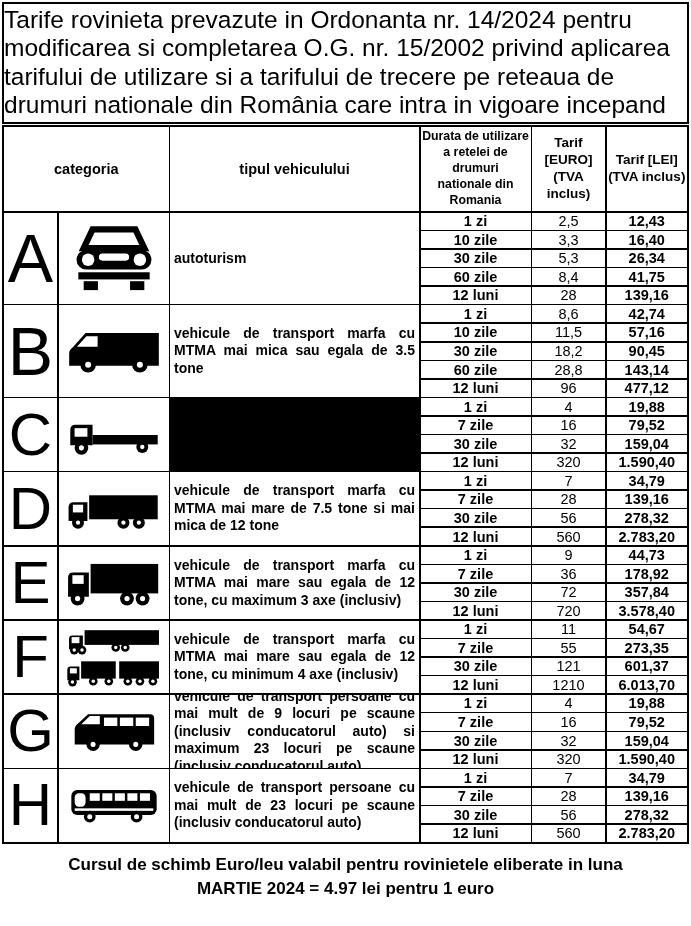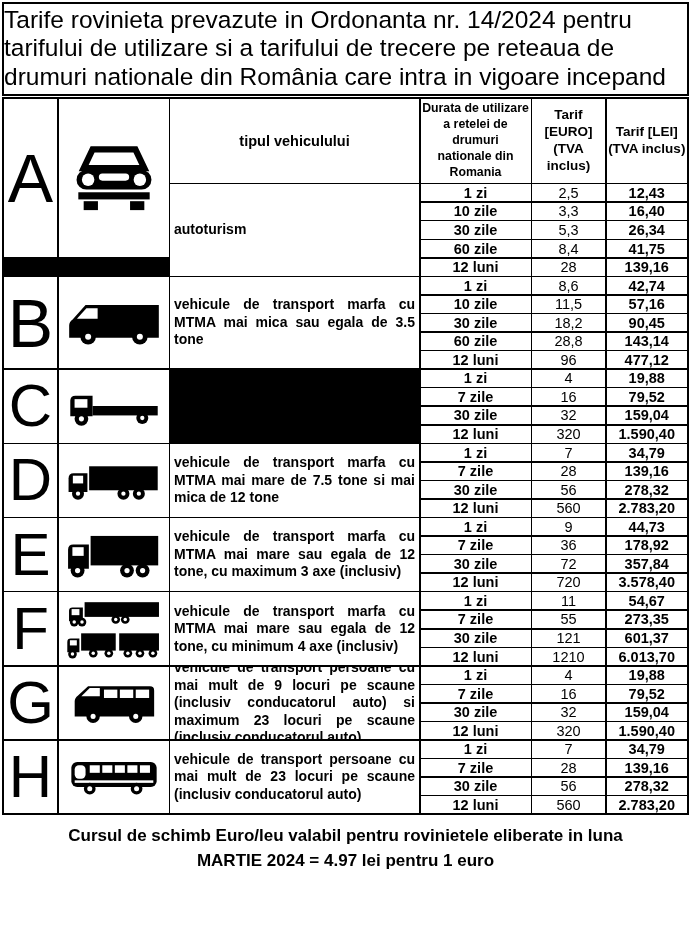--- a/index.html
+++ b/index.html
@@ -46,26 +46,28 @@
   .footer{margin-top:9px;text-align:center;font-weight:bold;font-size:17px;line-height:1.45}
   svg{display:block}
 </style>
 </head>
 <body>
 
 <div>
 
   <div class="title-box">
     <div>Tarife rovinieta prevazute in Ordonanta nr. 14/2024 pentru</div>
+    <div>modificarea si completarea O.G. nr. 15/2002 privind aplicarea</div>
     <div>tarifului de utilizare si a tarifului de trecere pe reteaua de</div>
     <div>drumuri nationale din România care intra in vigoare incepand</div>
   </div>
 
   <div class="tbl">
 
+    <div class="c hc h-cat">categoria</div>
     <div class="c hc h-tip">tipul vehiculului</div>
     <div class="c hc h-dur">
       <div>
         <span>Durata de utilizare</span><br>
         <span>a retelei de drumuri</span><br>
         <span>nationale din</span><br>
         <span>Romania</span>
       </div>
     </div>
     <div class="c hc h-eur">

